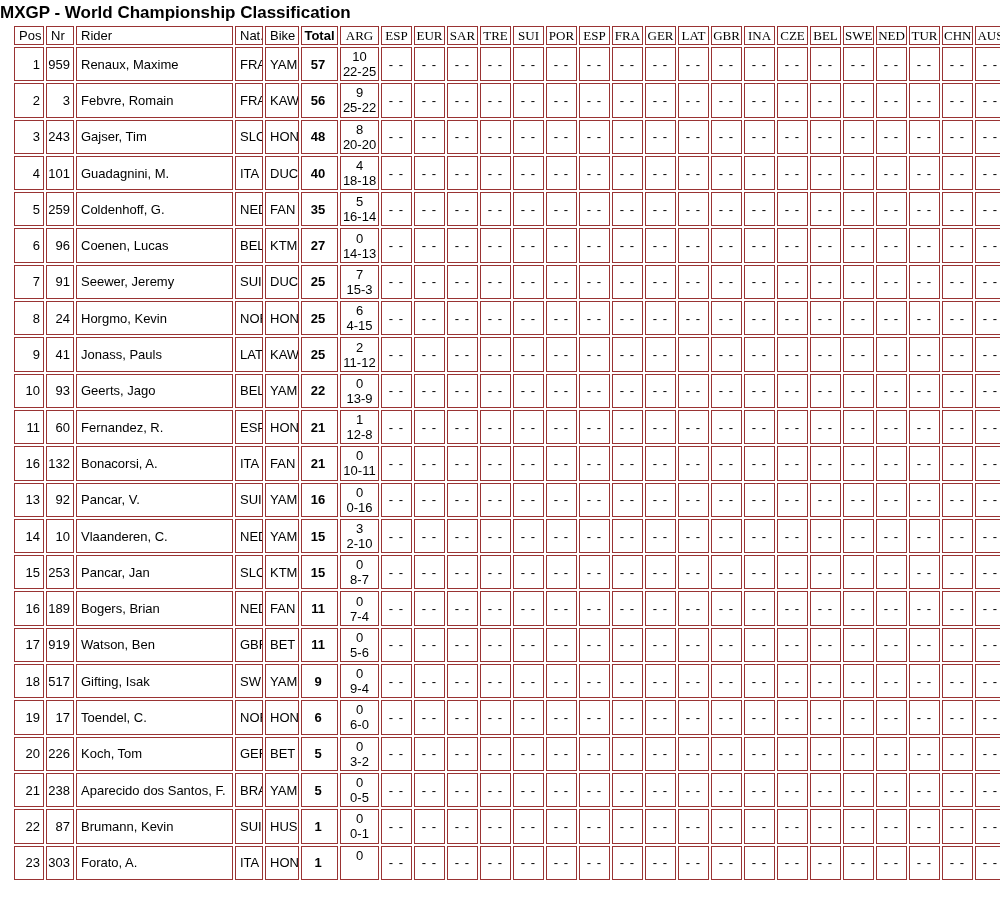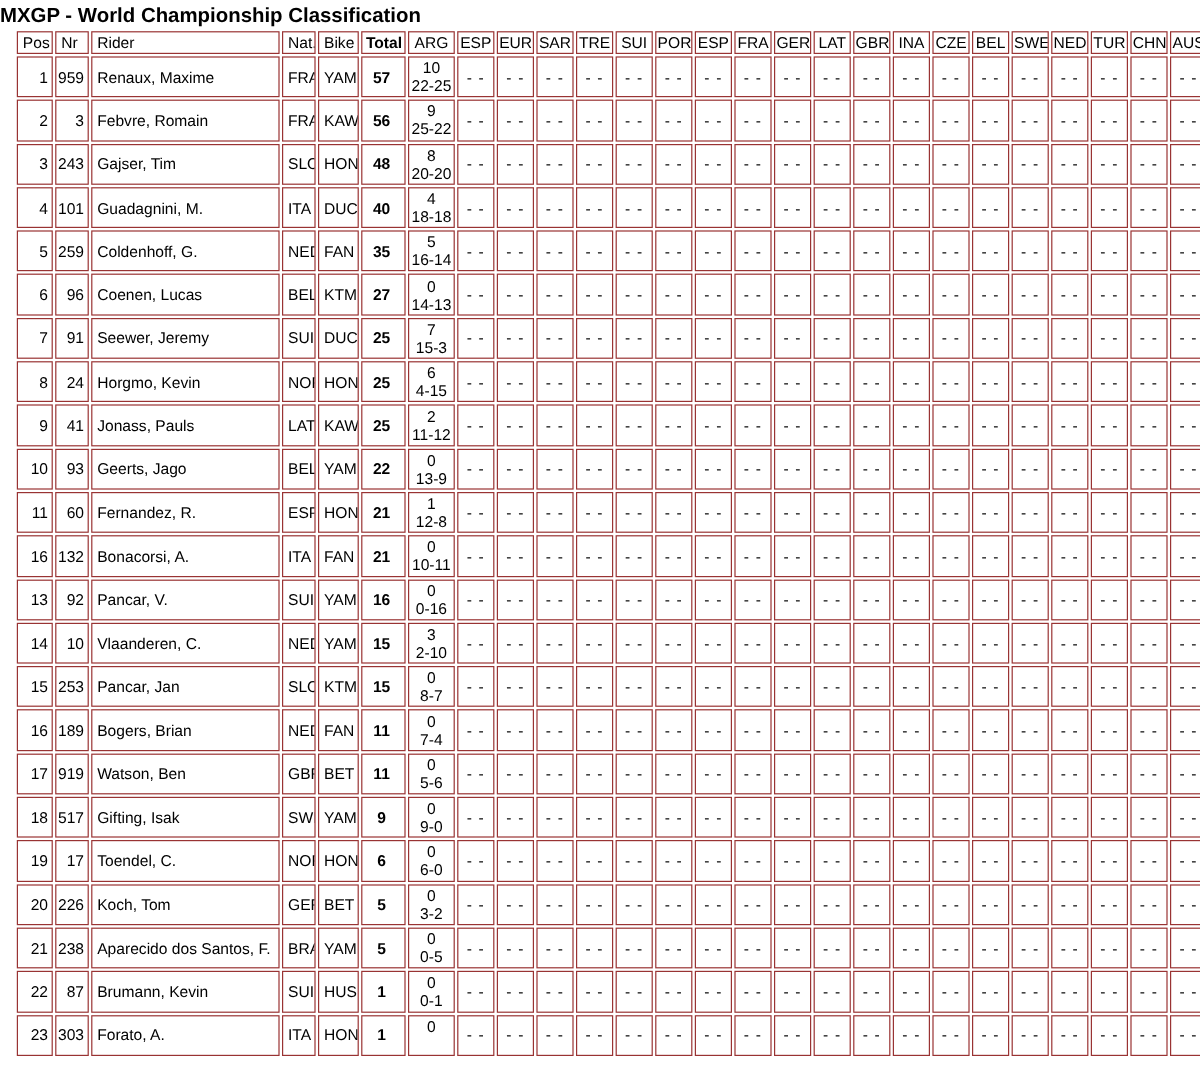--- a/index.html
+++ b/index.html
@@ -29,22 +29,22 @@
   th, td {
     border: 1px solid var(--border-color);
     background: var(--bg-color);
     font-size: 13px;
     box-sizing: border-box;
     overflow: hidden;
     white-space: nowrap;
     font-weight: normal;
   }
   th { height: 19px; text-align: left; padding: 0 2px 0 4px; }
-  th.c-race { text-align: center; padding: 0 1px; }
-  th.c-total { font-weight: bold; text-align: right; padding-left: 2px; }
+  th.c-race { text-align: center; padding: 0 1px; font-family: Liberation Serif, serif; }
+  th.c-total { font-weight: bold; text-align: center; padding-left: 2px; }
   td { height: 34.3px; vertical-align: middle; }
   td.c-pos, td.c-nr { text-align: right; padding-right: 3px; }
   td.c-rider { text-align: left; padding-left: 4px; }
   td.c-nat, td.c-bike { text-align: left; padding-left: 4px; }
   td.c-total { text-align: center; font-weight: bold; padding-right: 3px; }
   td.c-argres { text-align: center; padding: 0; }
   td.c-argres .res-line { line-height: 15px; min-height: 15px; }
   td.c-race { text-align: center; letter-spacing: 1px; }
 </style>
 </head>
@@ -622,21 +622,21 @@
       </tr>
       <tr>
         <td class="c-pos">18</td>
         <td class="c-nr">517</td>
         <td class="c-rider">Gifting, Isak</td>
         <td class="c-nat">SWE</td>
         <td class="c-bike">YAM</td>
         <td class="c-total">9</td>
         <td class="c-argres">
           <div class="res-line">0</div>
-          <div class="res-line">9-0</div>
+          <div class="res-line">9-4</div>
         </td>
         <td class="c-race">- -</td>
         <td class="c-race">- -</td>
         <td class="c-race">- -</td>
         <td class="c-race">- -</td>
         <td class="c-race">- -</td>
         <td class="c-race">- -</td>
         <td class="c-race">- -</td>
         <td class="c-race">- -</td>
         <td class="c-race">- -</td>

